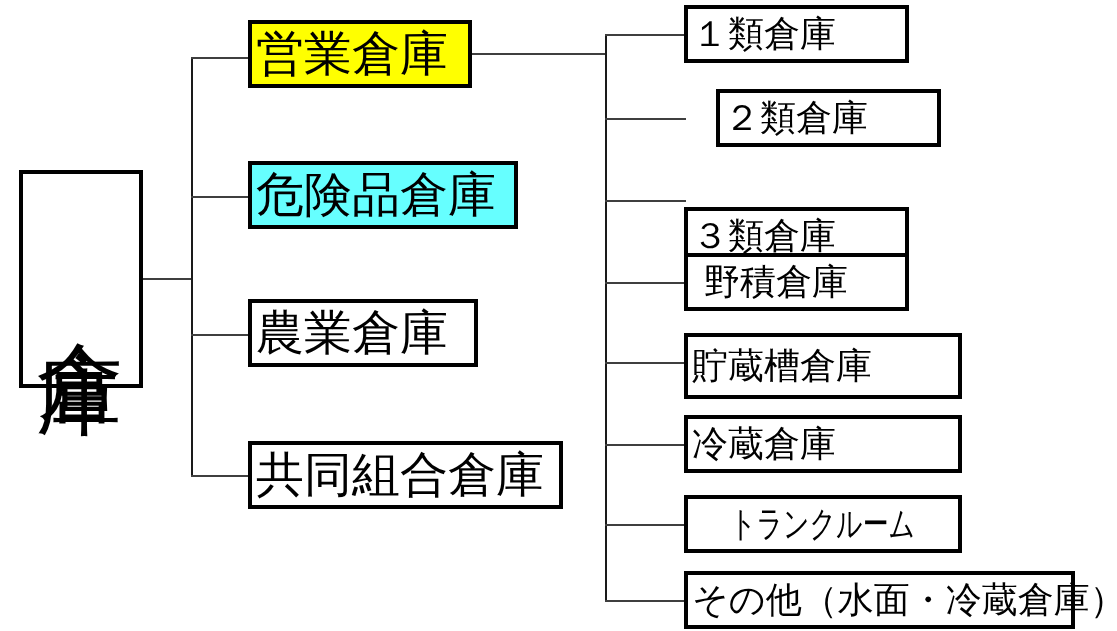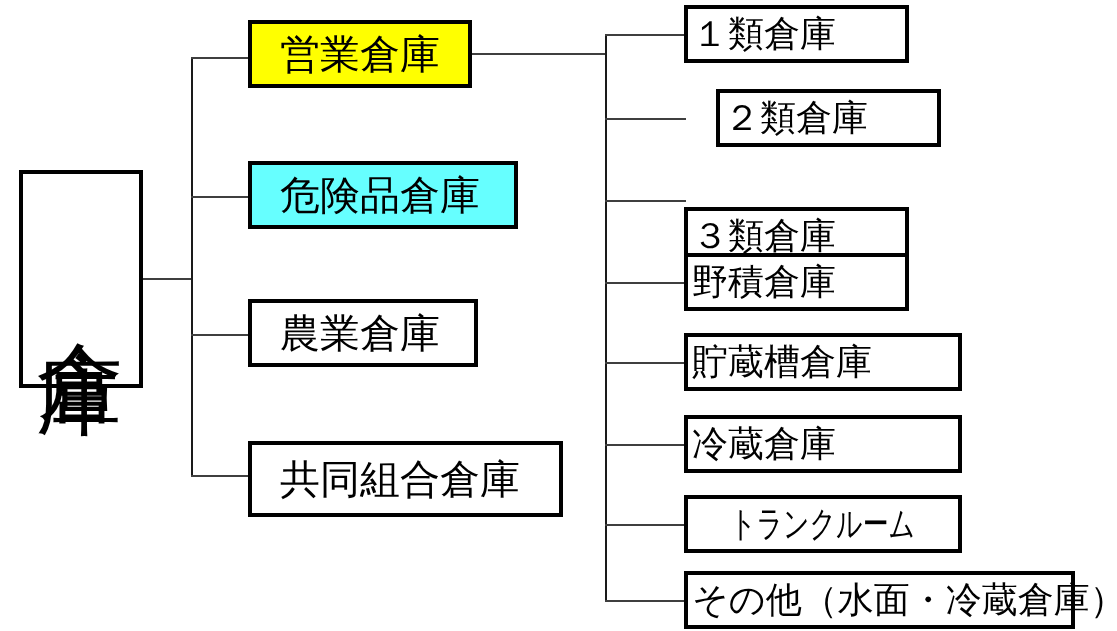--- a/index.html
+++ b/index.html
@@ -49,21 +49,21 @@
   
   #node-root {
     writing-mode: vertical-rl;
     text-orientation: upright;
     justify-content: center;
     align-items: center;
     letter-spacing: 6px;
   }
   #node-root .txt { padding: 0; }
 
-  .lvl1 { font-size: 40px; padding-left: 24px; }
+  .lvl1 { font-size: 48px; }
   .lvl2 { font-size: 36px; }
   .root-text { font-size: 86px; }
   .narrow .txt {
     transform: scaleX(0.72);
     transform-origin: center center;
     font-size: 36px;
   }
 </style>
 </head>
 <body>
@@ -99,41 +99,41 @@
   </div>
 
   <div class="node lvl1" style="left:248px; top:161px; width:270px; height:68px; background:#66FFFF;">
     <span class="txt">危険品倉庫</span>
   </div>
 
   <div class="node lvl1" style="left:248px; top:299px; width:230px; height:68px; background:#FFFFFF;">
     <span class="txt">農業倉庫</span>
   </div>
 
-  <div class="node lvl1" style="left:248px; top:441px; width:315px; height:76px; background:#FFFFFF;">
+  <div class="node lvl1" style="left:248px; top:441px; width:315px; height:68px; background:#FFFFFF;">
     <span class="txt">共同組合倉庫</span>
   </div>
 
   <div class="node lvl2" style="left:684px; top:5px; width:225px; height:58px;">
     <span class="txt">１類倉庫</span>
   </div>
 
   <div class="node lvl2" style="left:684px; top:89px; width:225px; height:58px;margin-left:32px;">
     <span class="txt">２類倉庫</span>
   </div>
 
   <div class="node lvl2" style="left:684px; top:171px; width:225px; height:58px;margin-top:36px;">
     <span class="txt">３類倉庫</span>
   </div>
 
-  <div class="node lvl2" style="left:684px; top:253px; width:225px; height:58px;">
+  <div class="node lvl2" style="left:684px; top:253px; width:225px; height:58px;padding-left:12px;">
     <span class="txt">野積倉庫</span>
   </div>
 
-  <div class="node lvl2" style="left:684px; top:333px; width:278px; height:58px;align-items:center;">
+  <div class="node lvl2" style="left:684px; top:333px; width:278px; height:66px;align-items:center;">
     <span class="txt">貯蔵槽倉庫</span>
   </div>
 
   <div class="node lvl2" style="left:684px; top:415px; width:278px; height:58px;">
     <span class="txt">冷蔵倉庫</span>
   </div>
 
   <div class="node lvl2 center narrow" style="left:684px; top:495px; width:278px; height:58px;">
     <span class="txt">トランクルーム</span>
   </div>

